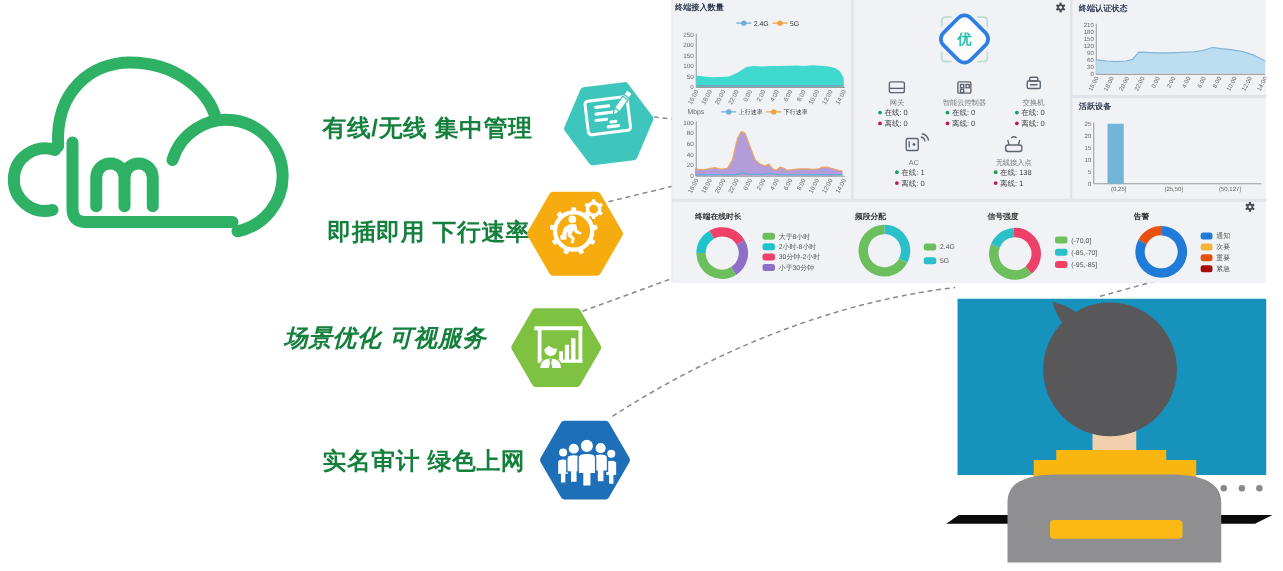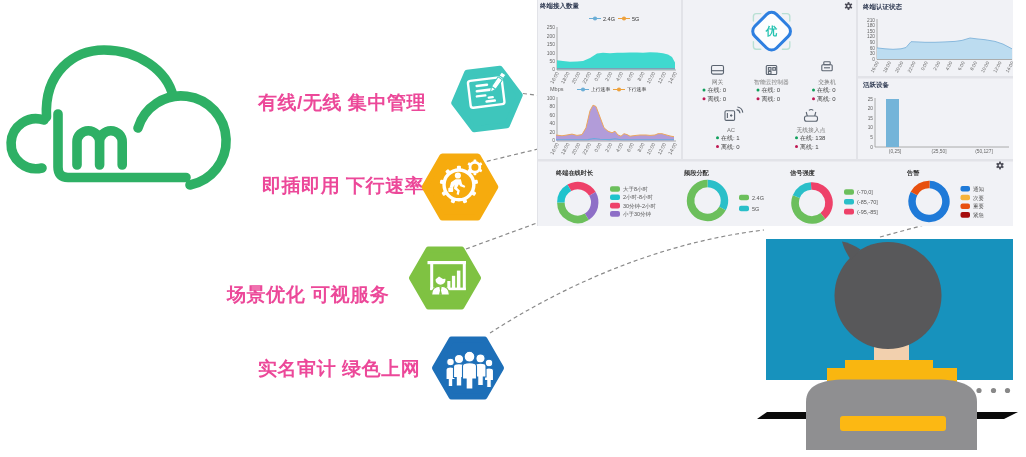--- a/index.html
+++ b/index.html
@@ -1,36 +1,36 @@
 <!DOCTYPE html>
 <html><head>
 <meta charset="utf-8">
 <style>
   html,body{margin:0;padding:0;}
   body{width:1026px;height:457px;position:relative;background:#fff;overflow:hidden;
        font-family:"Liberation Sans",sans-serif;}
   .abs{position:absolute;}
-  .lbl{position:absolute;font-weight:bold;color:#ec4899;font-size:19px;white-space:nowrap;letter-spacing:0.55px;}
+  .lbl{position:absolute;font-weight:bold;color:#15803d;font-size:19px;white-space:nowrap;letter-spacing:0.55px;}
 </style>
 </head>
 <body>
 
 <svg class="abs" style="left:0;top:0" width="250" height="210" viewBox="0 0 250 210">
   <g fill="none" stroke="#2eb065" stroke-width="9.6" stroke-linecap="round">
     <path d="M44,120 A25,25 0 1 0 42,168"></path>
     <path d="M46.5,117 C44,72 74,50 104,50 C139,50 167,71 173,96"></path>
     <path d="M138,128 A45,45 0 1 1 190,185"></path>
     <path d="M58,114 L58,167 Q58,177.5 68,177.5 L186,177.5"></path>
     <path d="M77,165 L77,142 A11.3,11.3 0 0 1 99.6,142 L99.6,165 M99.6,142 A11.3,11.3 0 0 1 122.2,142 L122.2,165"></path>
   </g>
 </svg>
 
 <div class="lbl" style="left:258px;top:90px;">有线/无线 集中管理</div>
 <div class="lbl" style="left:262px;top:173px;">即插即用 下行速率</div>
-<div class="lbl" style="left:227px;top:282px;">场景优化 可视服务</div>
+<div class="lbl" style="left:227px;top:258px;font-style:italic;">场景优化 可视服务</div>
 <div class="lbl" style="left:258px;top:356px;text-align:center;">实名审计 绿色上网</div>
 
 <svg class="abs" style="left:0;top:0" width="1026" height="457" viewBox="0 0 1026 457">
   <g fill="none" stroke="#8a8a8a" stroke-width="1.2" stroke-dasharray="4 3">
     <path d="M523,93.5 L559,98"></path>
     <path d="M480,163 L538,149"></path>
     <path d="M466,249 L537,223"></path>
     <path d="M490,333 C560,288 655,243 764,230"></path>
     <path d="M880,237 L928,224"></path>
   </g>

